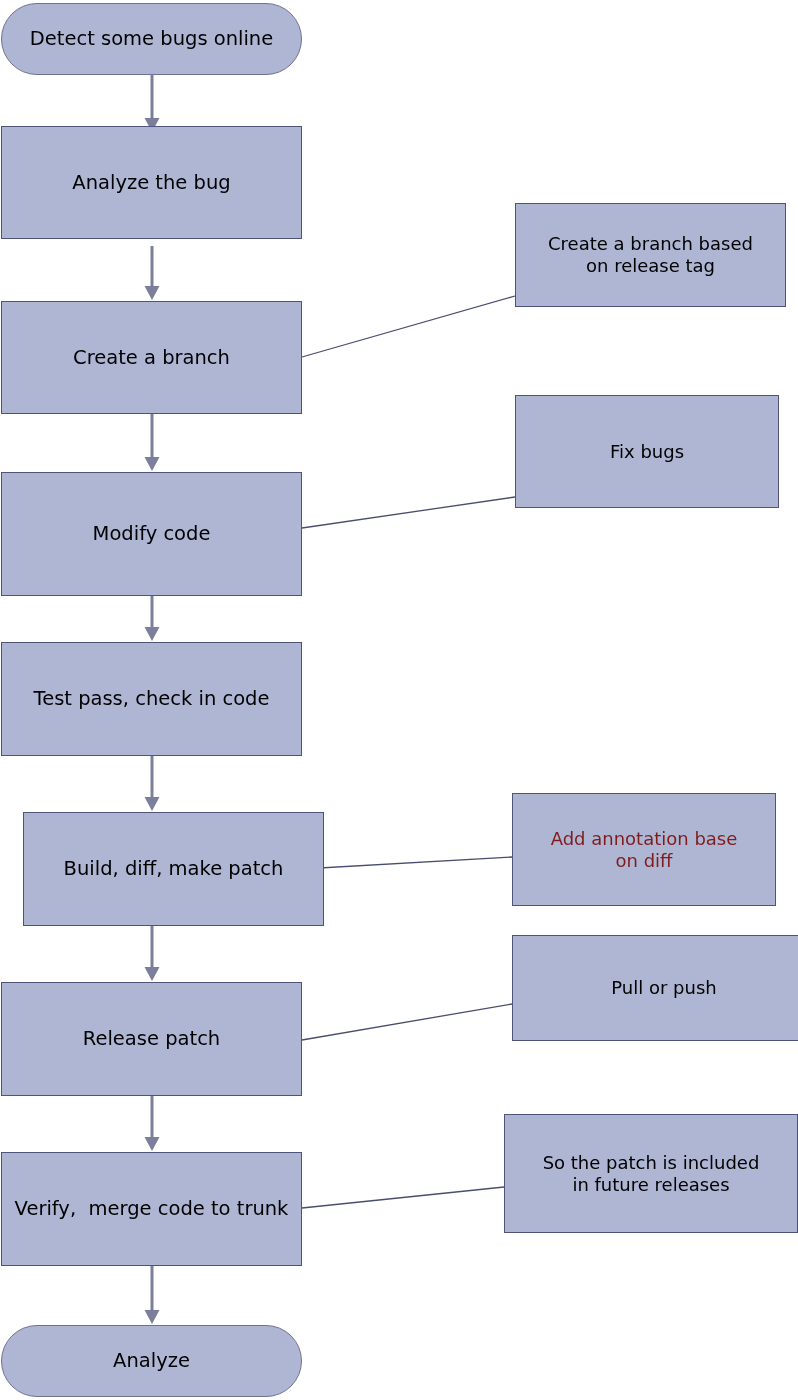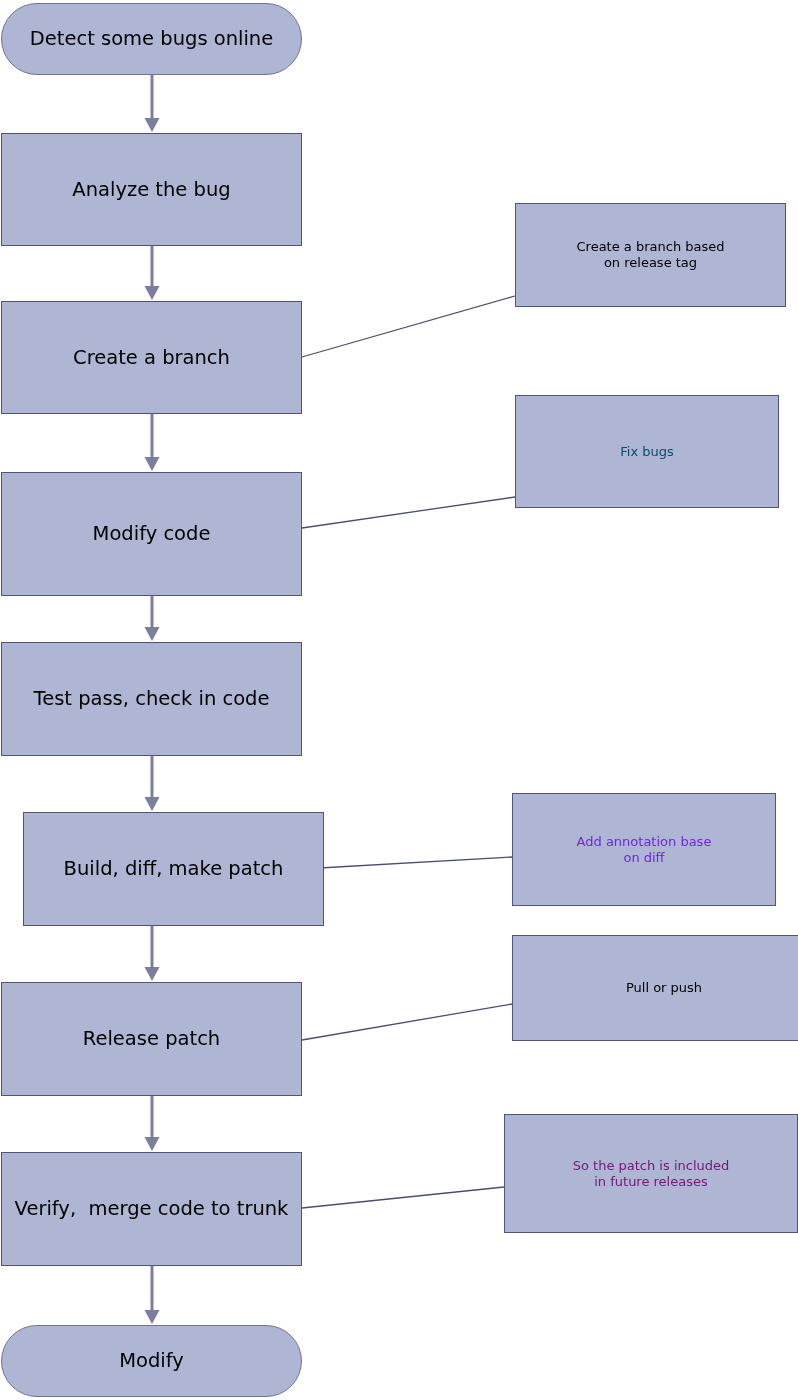--- a/index.html
+++ b/index.html
@@ -39,21 +39,21 @@
     font-size: 19px;
     line-height: 1.22;
     white-space: pre-wrap;
     padding: 2px 6px;
   }
   .node.terminator {
     border-radius: 999px;
     border: 1px solid #6f7290;
   }
   .node.main { font-size: 19.5px; }
-  .node.note { font-size: 13px; }
+  .node.note { font-size: 18px; }
   .node-label {
     display: block;
     width: 100%;
   }
 </style>
 </head>
 <body>
 
 <div id="chart-root">
 
@@ -77,21 +77,21 @@
       <line x1="302" y1="357" x2="515" y2="296" stroke="#4a4e6e" stroke-width="1.3"></line>
       <line x1="302" y1="528" x2="515" y2="497" stroke="#4a4e6e" stroke-width="1.3"></line>
       <line x1="302" y1="869" x2="512" y2="857" stroke="#4a4e6e" stroke-width="1.3"></line>
       <line x1="302" y1="1040" x2="512" y2="1004" stroke="#4a4e6e" stroke-width="1.3"></line>
       <line x1="302" y1="1208" x2="504" y2="1187" stroke="#4a4e6e" stroke-width="1.3"></line>
     </svg>
 
   <div class="node terminator main" style="left: 1px; top: 3px; width: 301px; height: 72px; background: rgb(174, 182, 212); color: rgb(0, 0, 0); border-color: rgb(111, 114, 144);">
     <span class="node-label">Detect some bugs online</span>
   </div>
-  <div class="node main" style="left: 1px; top: 133px; width: 301px; height: 113px; background: rgb(174, 182, 212); color: rgb(0, 0, 0); border-color: rgb(80, 83, 122);">
+  <div class="node main" style="left: 1px; top: 126px; width: 301px; height: 113px; background: rgb(174, 182, 212); color: rgb(0, 0, 0); border-color: rgb(80, 83, 122);">
     <span class="node-label">Analyze the bug</span>
   </div>
   <div class="node main" style="left: 1px; top: 301px; width: 301px; height: 113px; background: rgb(174, 182, 212); color: rgb(0, 0, 0); border-color: rgb(80, 83, 122);">
     <span class="node-label">Create a branch</span>
   </div>
   <div class="node main" style="left: 1px; top: 472px; width: 301px; height: 124px; background: rgb(174, 182, 212); color: rgb(0, 0, 0); border-color: rgb(80, 83, 122);">
     <span class="node-label">Modify code</span>
   </div>
   <div class="node main" style="left: 1px; top: 642px; width: 301px; height: 114px; background: rgb(174, 182, 212); color: rgb(0, 0, 0); border-color: rgb(80, 83, 122);">
     <span class="node-label">Test pass, check in code</span>
@@ -99,35 +99,35 @@
   <div class="node main" style="left: 1px; top: 812px; width: 301px; height: 114px; background: rgb(174, 182, 212); color: rgb(0, 0, 0); border-color: rgb(80, 83, 122); margin-left: 22px;">
     <span class="node-label">Build, diff, make patch</span>
   </div>
   <div class="node main" style="left: 1px; top: 982px; width: 301px; height: 114px; background: rgb(174, 182, 212); color: rgb(0, 0, 0); border-color: rgb(80, 83, 122);">
     <span class="node-label">Release patch</span>
   </div>
   <div class="node main" style="left: 1px; top: 1152px; width: 301px; height: 114px; background: rgb(174, 182, 212); color: rgb(0, 0, 0); border-color: rgb(80, 83, 122);">
     <span class="node-label">Verify,  merge code to trunk</span>
   </div>
   <div class="node terminator main" style="left: 1px; top: 1325px; width: 301px; height: 72px; background: rgb(174, 182, 212); color: rgb(0, 0, 0); border-color: rgb(111, 114, 144);">
-    <span class="node-label">Modify</span>
+    <span class="node-label">Analyze</span>
   </div>
 
   <div class="node note" style="left: 515px; top: 203px; width: 271px; height: 104px; background: rgb(174, 182, 212); color: rgb(0, 0, 0); border-color: rgb(80, 83, 122);">
     <span class="node-label">Create a branch based
 on release tag</span>
   </div>
-  <div class="node note" style="left: 515px; top: 395px; width: 264px; height: 113px; background: rgb(174, 182, 212); color: #0c4a6e; border-color: rgb(80, 83, 122);">
+  <div class="node note" style="left: 515px; top: 395px; width: 264px; height: 113px; background: rgb(174, 182, 212); color: #000000; border-color: rgb(80, 83, 122);">
     <span class="node-label">Fix bugs</span>
   </div>
-  <div class="node note" style="left: 512px; top: 793px; width: 264px; height: 113px; background: rgb(174, 182, 212); color: #6d28d9; border-color: rgb(80, 83, 122);">
+  <div class="node note" style="left: 512px; top: 793px; width: 264px; height: 113px; background: rgb(174, 182, 212); color: #7f1d1d; border-color: rgb(80, 83, 122);">
     <span class="node-label">Add annotation base
 on diff</span>
   </div>
   <div class="node note" style="left: 512px; top: 935px; width: 304px; height: 106px; background: rgb(174, 182, 212); color: rgb(0, 0, 0); border-color: rgb(80, 83, 122);">
     <span class="node-label">Pull or push</span>
   </div>
-  <div class="node note" style="left: 504px; top: 1114px; width: 294px; height: 119px; background: rgb(174, 182, 212); color: #701a75; border-color: rgb(80, 83, 122);">
+  <div class="node note" style="left: 504px; top: 1114px; width: 294px; height: 119px; background: rgb(174, 182, 212); color: #000000; border-color: rgb(80, 83, 122);">
     <span class="node-label">So the patch is included
 in future releases</span>
   </div>
 
 </div>
 
 </body></html>

